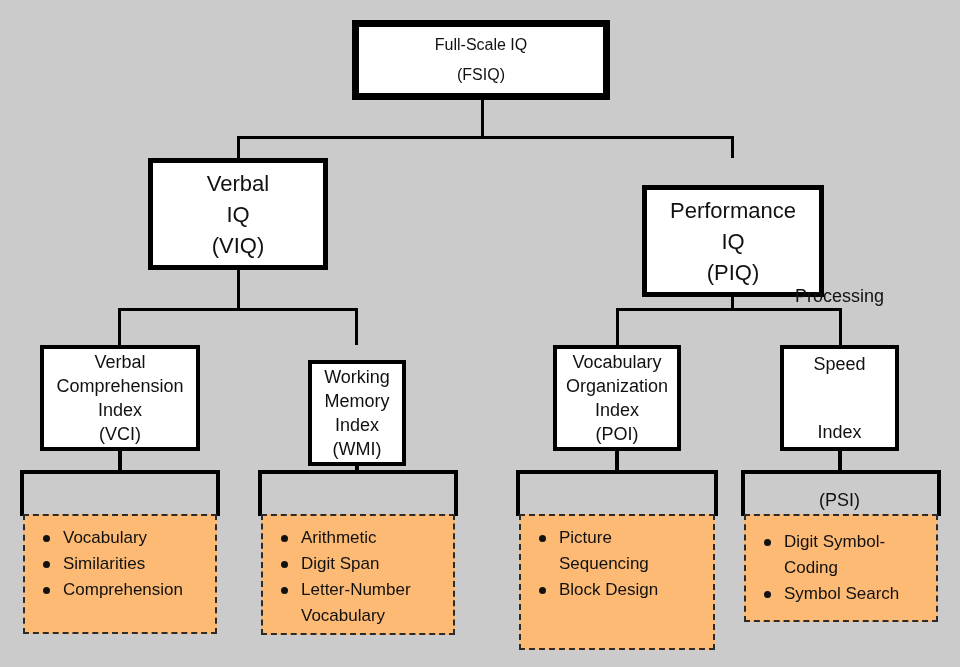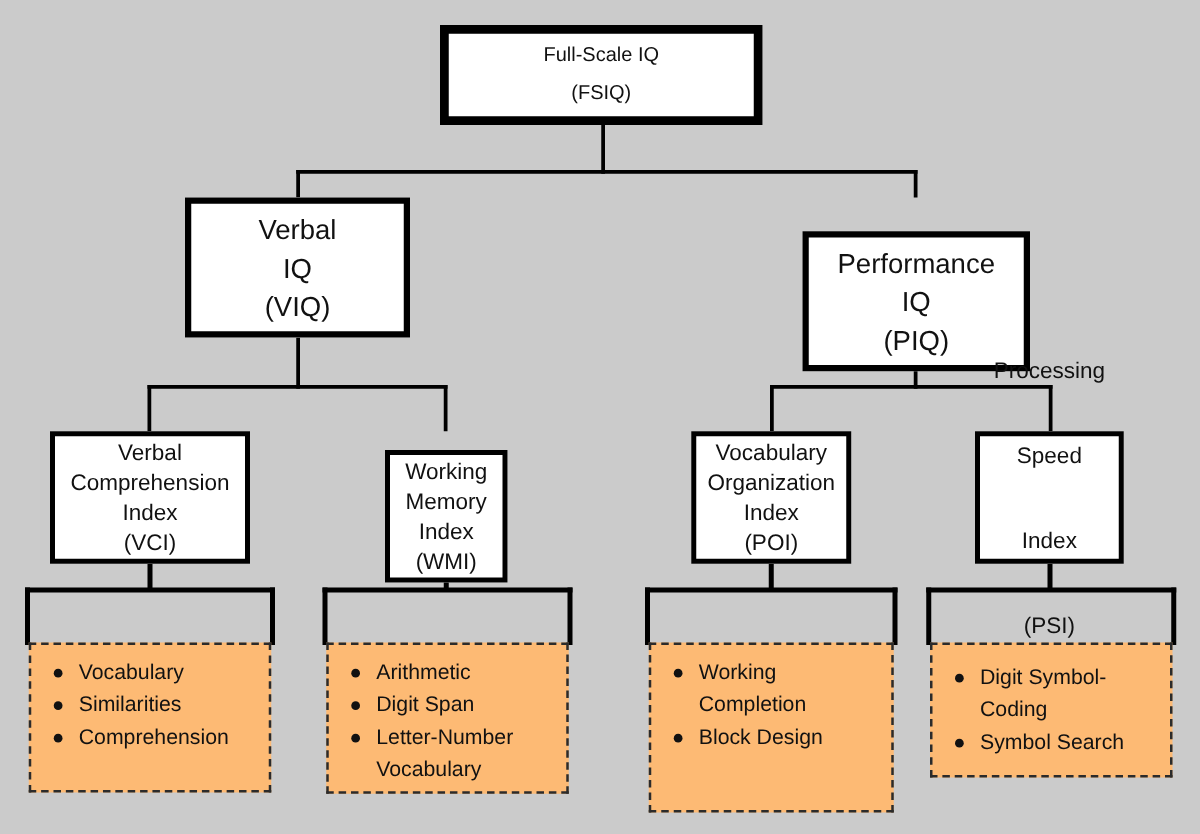--- a/index.html
+++ b/index.html
@@ -151,21 +151,21 @@
   <div class="listbox" style="left:261px;top:514px;width:194px;height:121px;">
     <ul>
       <li><span class="bullet"></span><span>Arithmetic</span></li>
       <li><span class="bullet"></span><span>Digit Span</span></li>
       <li><span class="bullet"></span><span>Letter-Number Vocabulary</span></li>
     </ul>
   </div>
 
   <div class="listbox narrow" style="left:519px;top:514px;width:196px;height:136px;">
     <ul>
-      <li><span class="bullet"></span><span>Working Completion</span></li>
+      <li><span class="bullet"></span><span>Picture Sequencing</span></li>
       <li><span class="bullet"></span><span>Block Design</span></li>
     </ul>
   </div>
 
   <div class="listbox late" style="left:744px;top:514px;width:194px;height:108px;">
     <ul>
       <li><span class="bullet"></span><span>Digit Symbol-Coding</span></li>
       <li><span class="bullet"></span><span>Symbol Search</span></li>
     </ul>
   </div>

